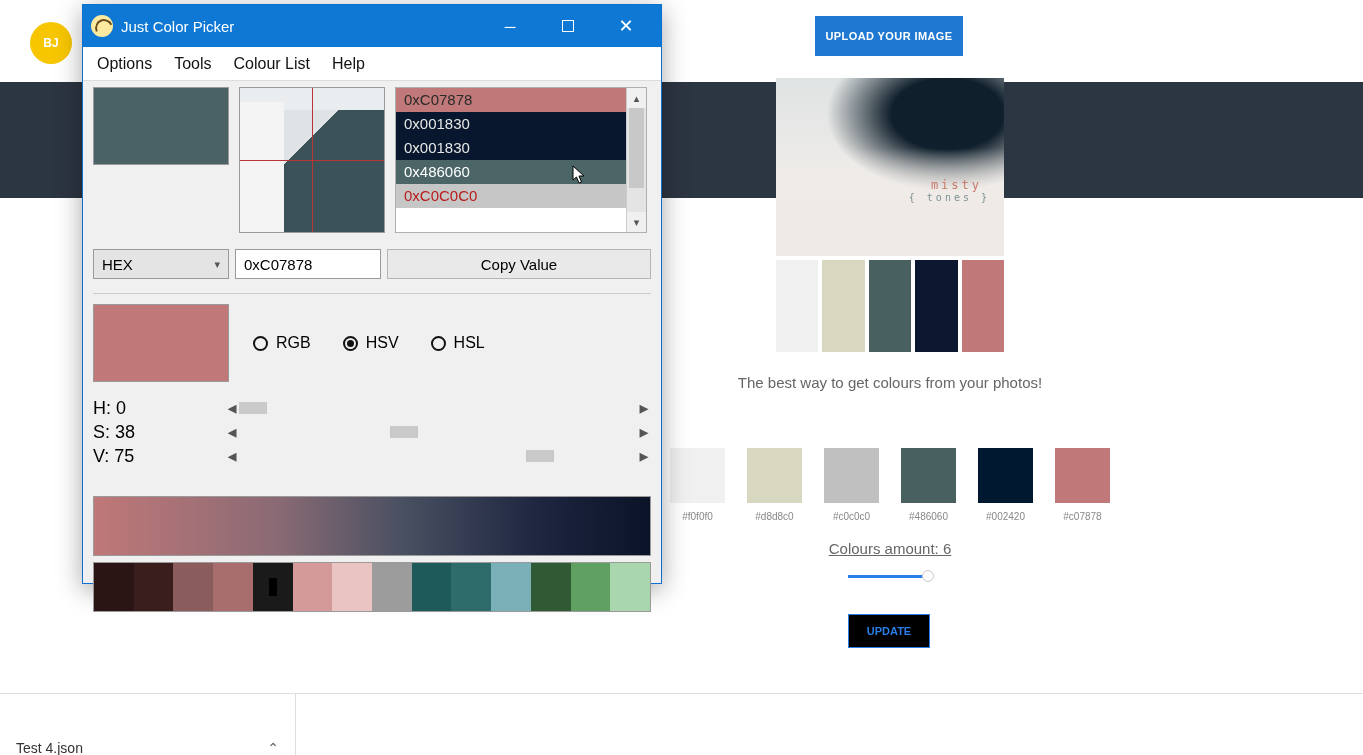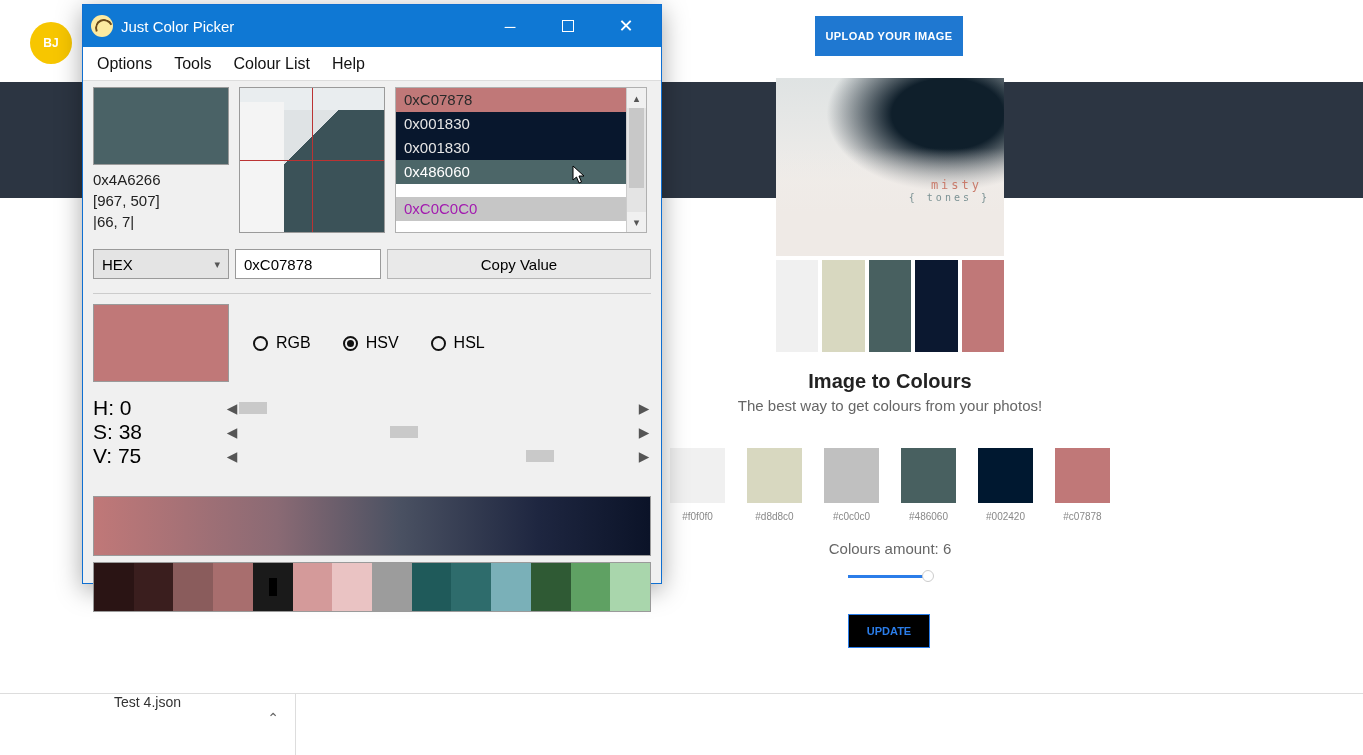--- a/index.html
+++ b/index.html
@@ -96,21 +96,21 @@
   .palette-row {
     position:absolute; top:448px; left:670px;
     display:flex; gap:22px;
   }
   .palette-item { text-align:center; }
   .palette-item .sw { width:55px; height:55px; margin:0 auto 8px; }
   .palette-item .lbl { font-size:10px; color:#888; }
 
   .amount-line {
     position:absolute; top:540px; left:670px; width:440px;
-    text-align:center; color:#666; font-size:15px;
+    text-align:center; color:#666; font-size:15px;text-decoration:underline;
   }
   .slider-wrap {
     position:absolute; top:570px; left:848px; width:84px; height:12px;
   }
   .slider-track { height:3px; background:#ccc; position:relative; top:5px;}
   .slider-fill  { height:3px; background:#2b7de9; width:90%; position:absolute; top:5px; left:0;}
   .slider-thumb { width:12px; height:12px; background:#fff; border:1px solid #ccc; border-radius:50%; position:absolute; top:0; left:74px;}
 
   .update-btn {
     position:absolute; top:614px; left:848px;
@@ -130,22 +130,22 @@
 
   
   .bottom-bar {
     position:absolute; left:0; right:0; bottom:0; height:62px;
     border-top:1px solid #ddd;
     background:#fff;
   }
   .bottom-file {
     position:absolute; left:0; top:0; height:62px; width:296px;
     border-right:1px solid #ddd;
-    display:flex; align-items:center; padding:0 16px;
-    color:#333; font-size:14px;flex-direction:column;
+    display:flex; align-items:flex-end; padding:0 16px;
+    color:#333; font-size:14px;
   }
   .bottom-file .chev { margin-left:auto; color:#666;}
 
   
   .jcp {
     position:absolute;
     top:4px; left:82px;
     width:580px; height:580px;
     background:#f0f0f0;
     border:1px solid #0f6fd1;
@@ -240,21 +240,21 @@
 
   .divider{height:1px;background:#ccc;margin:14px 0 10px;}
 
   .row3{display:flex;align-items:center;gap:24px;}
   .sel-swatch{width:136px;height:78px;background:#c07878;border:1px solid #9a9a9a;}
   .radios{display:flex;gap:32px;align-items:center;font-size:16px;}
   .radio{display:flex;align-items:center;gap:8px;cursor:pointer;}
   .rdot{width:15px;height:15px;border:2px solid #111;border-radius:50%;display:inline-flex;align-items:center;justify-content:center;}
   .rdot.on::after{content:"";width:7px;height:7px;background:#111;border-radius:50%;}
 
-  .hsv-rows{margin-top:14px;font-size:21px;}
+  .hsv-rows{margin-top:14px;font-size:18px;}
   .hsv-row{display:flex;align-items:center;height:24px;}
   .hsv-row .lab{width:132px;}
   .hsv-row .ar{width:14px;color:#555;text-align:center;cursor:pointer;}
   .hsv-row .track{flex:1;height:12px;position:relative;}
   .hsv-row .thumb{position:absolute;top:0;height:12px;width:28px;background:#c9c9c9;}
 
   .gradient-bar{
     margin-top:28px;height:60px;
     background:linear-gradient(to right, #c07878 0%, #8a6a74 33%, #4a5162 55%, #1e2640 80%, #0b1328 100%);
     border:1px solid #9a9a9a;
@@ -293,21 +293,20 @@
   <div class="sample-swatches" id="sample-swatches">
       <div style="background: rgb(240, 240, 240);"></div>
       <div style="background: rgb(216, 216, 192);"></div>
       <div style="background: rgb(72, 96, 96);"></div>
       <div style="background: rgb(11, 24, 48);"></div>
       <div style="background: rgb(192, 120, 120);"></div>
     </div>
 </div>
 
 <div class="headline">
-  <h2>Image to Colours</h2>
   <p>The best way to get colours from your photos!</p>
 </div>
 
 <div class="palette-row" id="palette-row">
     <div class="palette-item">
       <div class="sw" style="background: rgb(240, 240, 240);"></div>
       <div class="lbl">#f0f0f0</div>
     </div>
     <div class="palette-item">
       <div class="sw" style="background: rgb(216, 216, 192);"></div>
@@ -373,40 +372,35 @@
     <span>Options</span>
     <span>Tools</span>
     <span>Colour List</span>
     <span>Help</span>
   </div>
 
   <div class="jcp-body">
     <div class="row1">
       <div>
         <div class="cur-swatch"></div>
-        <div class="info">
-          <div>0x4A6266</div>
-          <div>[967, 507]</div>
-          <div>|66, 7|</div>
-        </div>
       </div>
       <div class="zoom">
         <div class="bgA"></div>
           <div class="light2"></div>
           <div class="light"></div>
         <div class="cross-h"></div>
           <div class="cross-v"></div>
       </div>
       <div class="list-wrap">
         <div class="list" id="jcp-list">
             <div class="list-row" style="background: rgb(192, 120, 120); color: rgb(42, 42, 42);">0xC07878</div>
             <div class="list-row" style="background: rgb(8, 23, 45); color: rgb(230, 230, 230);">0x001830</div>
             <div class="list-row" style="background: rgb(8, 23, 45); color: rgb(230, 230, 230);">0x001830</div>
             <div class="list-row sel" style="background: rgb(76, 102, 104); color: rgb(255, 255, 255);">0x486060</div>
-            <div class="list-row" style="background: rgb(198, 198, 198); color: #a21caf; margin-top: 13px;">0xC0C0C0</div>
+            <div class="list-row" style="background: rgb(198, 198, 198); color: #b91c1c;">0xC0C0C0</div>
           </div>
         <div class="scrollbar">
           <div class="sb-btn">▴</div>
           <div class="sb-track">
               <div class="sb-thumb"></div>
             </div>
           <div class="sb-btn">▾</div>
         </div>
       </div>
     </div>

